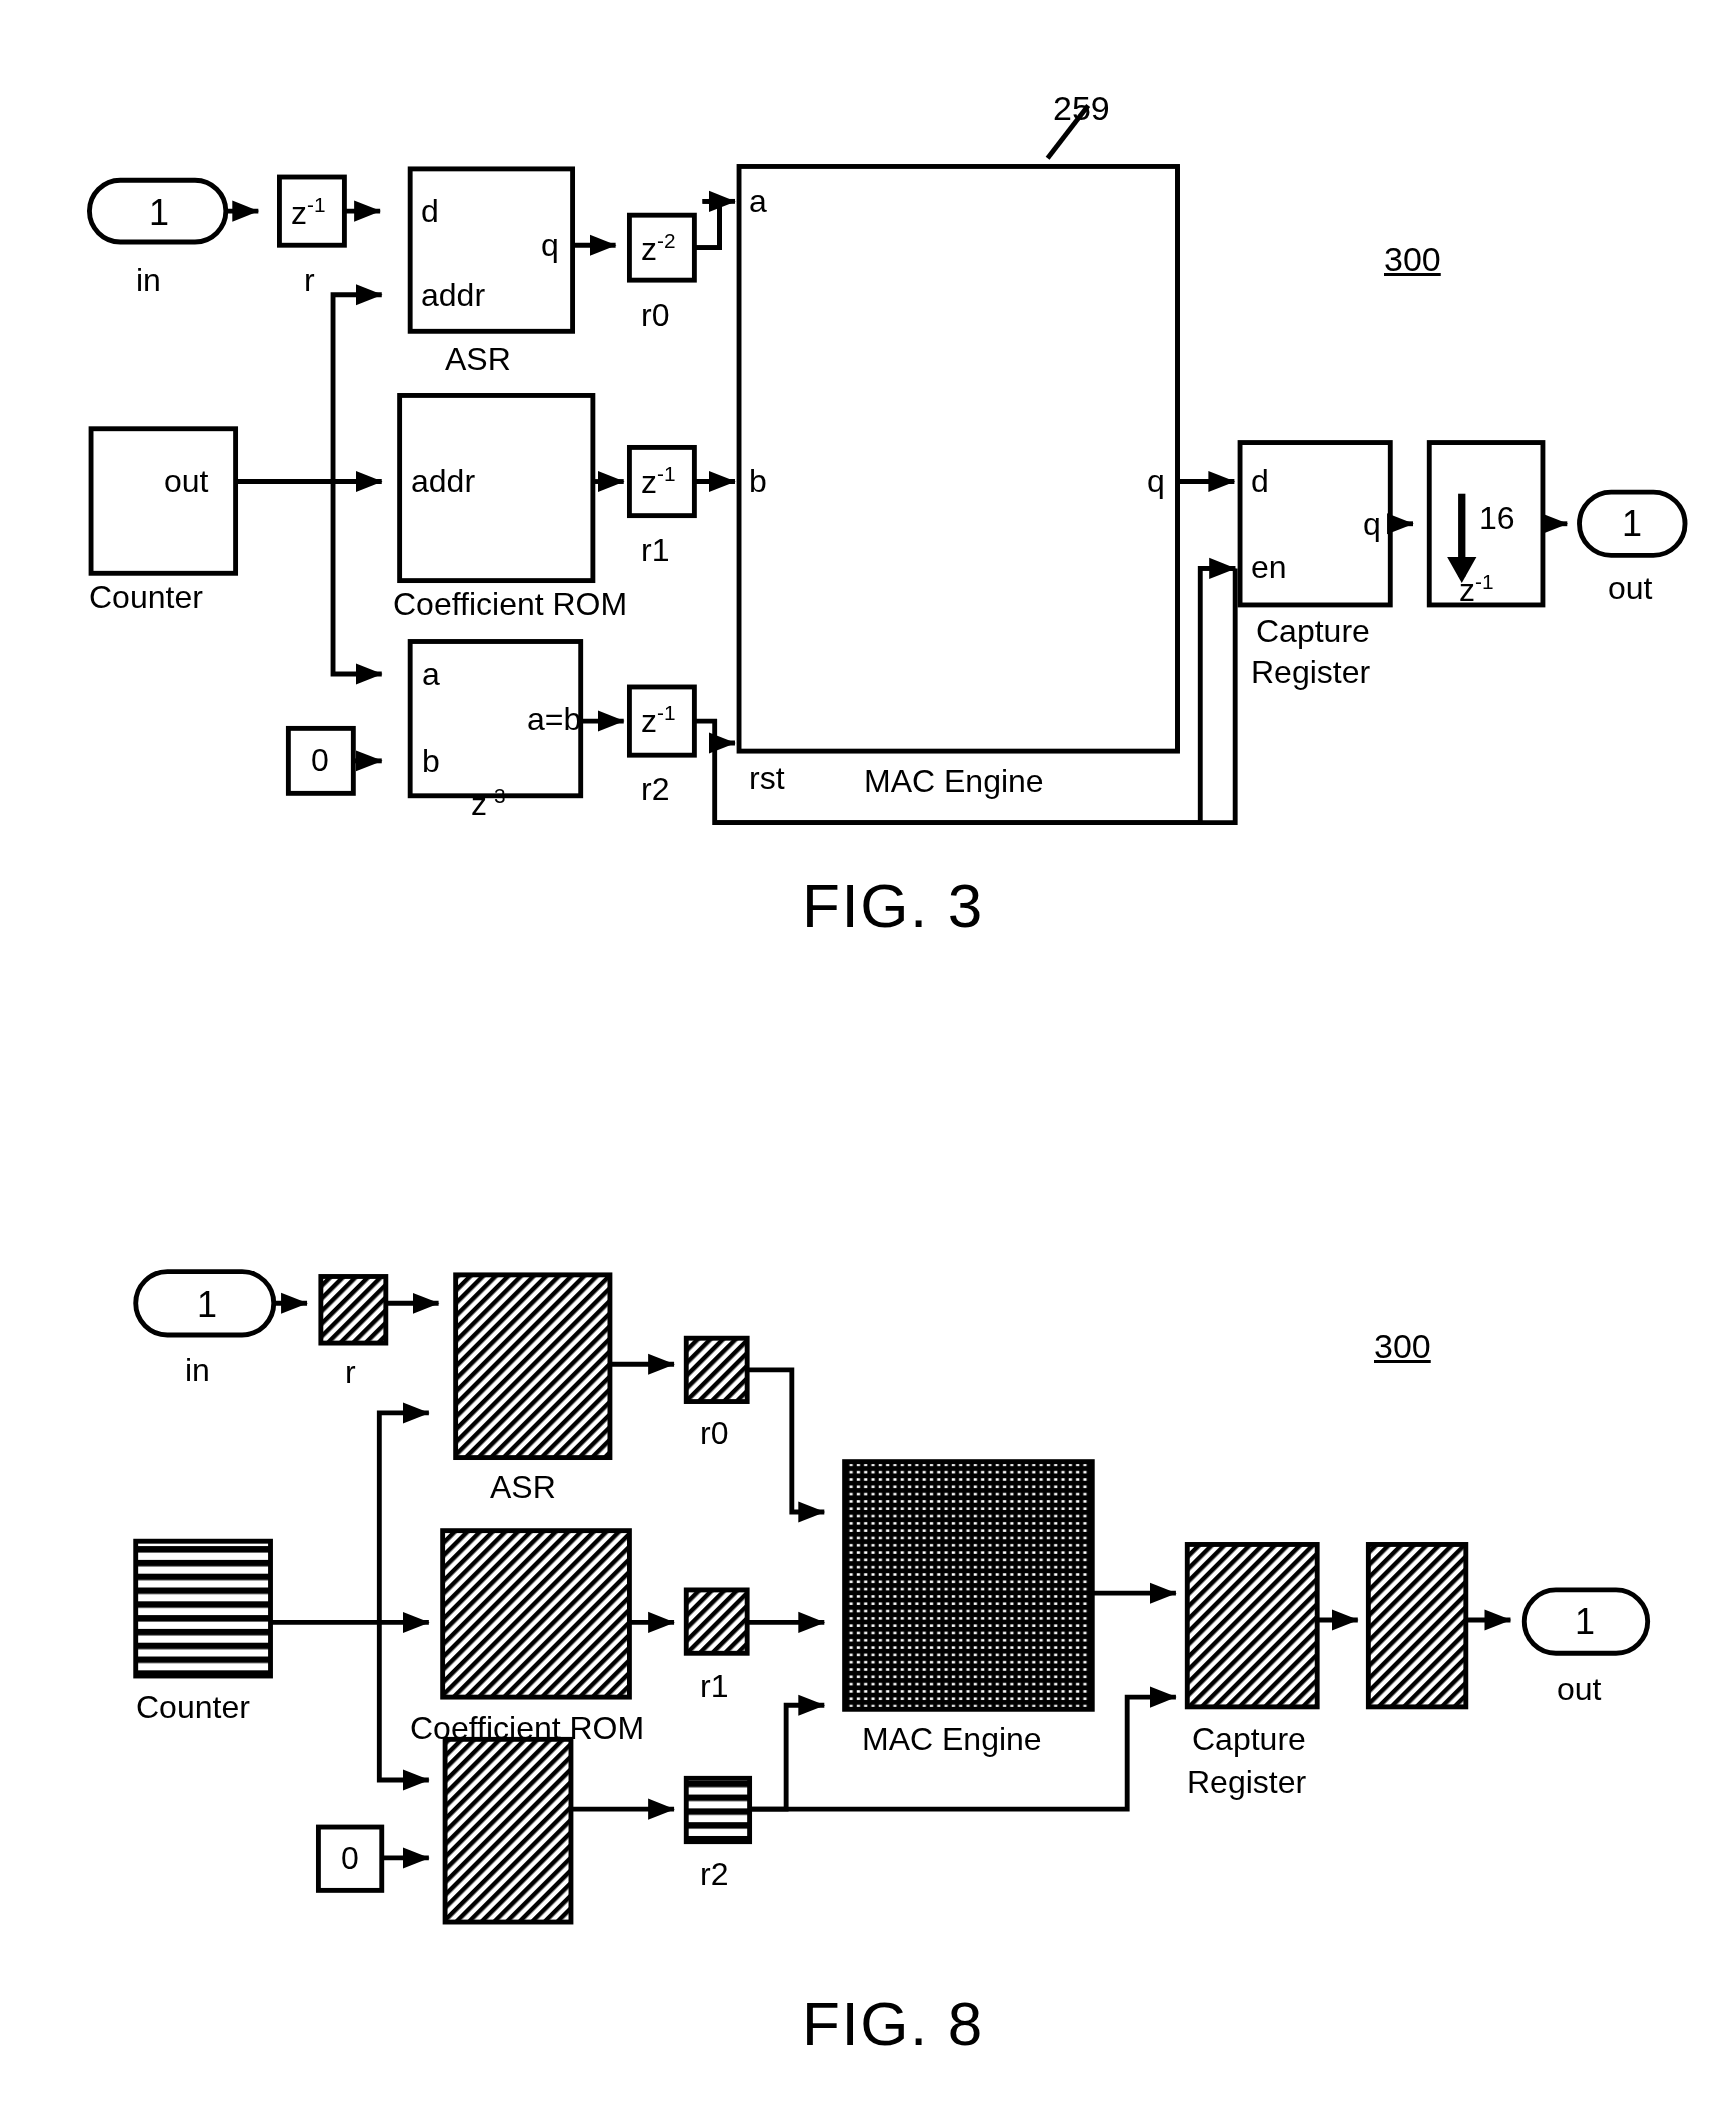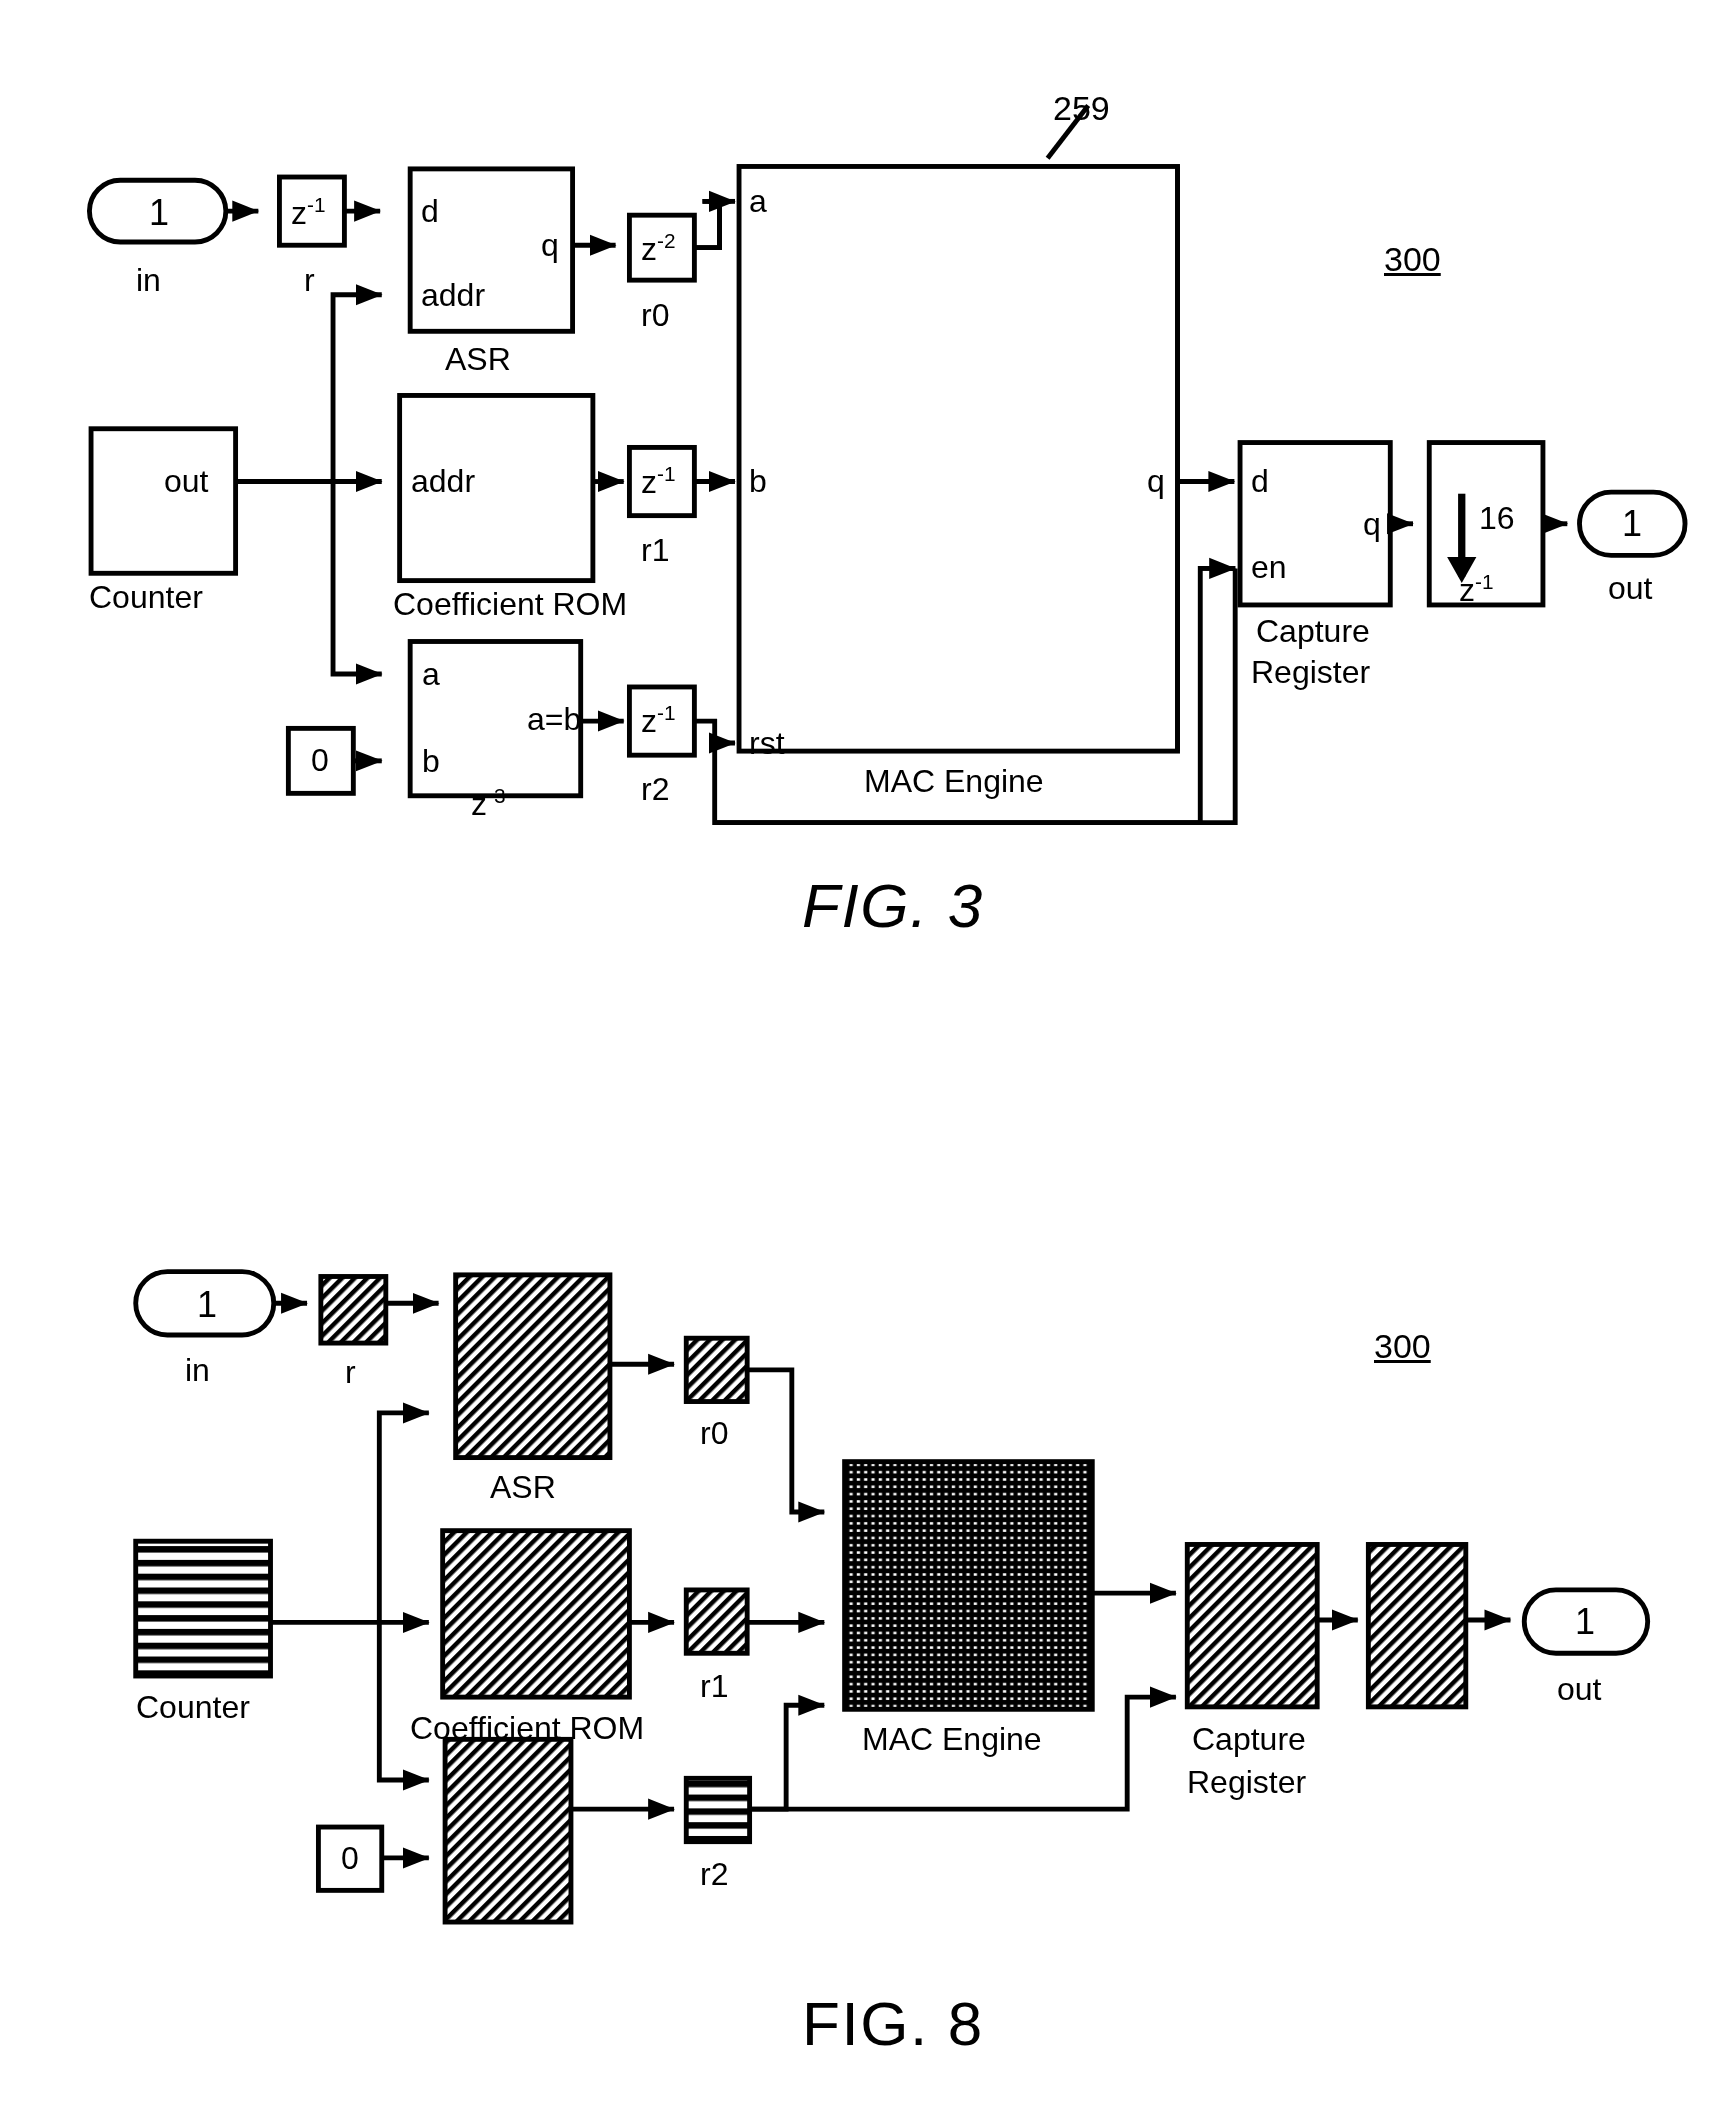--- a/index.html
+++ b/index.html
@@ -186,39 +186,39 @@
   <div class="txt t-port" style="left:507px; top:703px;margin-left:20px;">a=b</div>
   <div class="txt t-lbl" style="left:471px; top:786px;">z<span class="sup">-3</span></div>
 
   <div class="txt t-lbl" style="left:311px; top:744px;">0</div>
 
   <div class="txt t-lbl" style="left:641px; top:703px;">z<span class="sup">-1</span></div>
   <div class="txt t-lbl" style="left:641px; top:773px;">r2</div>
 
   <div class="txt t-port" style="left:749px; top:185px;">a</div>
   <div class="txt t-port" style="left:749px; top:465px;">b</div>
-  <div class="txt t-port" style="left:749px; top:727px;">rst</div>
+  <div class="txt t-port" style="left:749px; top:762px;">rst</div>
   <div class="txt t-port" style="left:1147px; top:465px;">q</div>
   <div class="txt t-lbl" style="left:864px; top:765px;">MAC Engine</div>
 
   <div class="txt t-port" style="left:1251px; top:465px;">d</div>
   <div class="txt t-port" style="left:1251px; top:551px;">en</div>
   <div class="txt t-port" style="left:1363px; top:508px;">q</div>
   <div class="txt t-lbl" style="left:1256px; top:615px;">Capture</div>
   <div class="txt t-lbl" style="left:1251px; top:656px;">Register</div>
 
   <div class="txt t-lbl" style="left:1479px; top:502px;">16</div>
   <div class="txt t-lbl" style="left:1459px; top:572px;">z<span class="sup">-1</span></div>
 
   <div class="txt t-big" style="left:1622px; top:506px;">1</div>
   <div class="txt t-lbl" style="left:1608px; top:572px;">out</div>
 
   <div class="txt t-ref" style="left:1053px; top:91px;">259</div>
   <div class="txt t-ref-u" style="left:1384px; top:218px;margin-top:24px;">300</div>
-  <div class="txt t-fig" style="left:802px; top:875px;font-style:italic;">FIG. 3</div>
+  <div class="txt t-fig" style="left:802px; top:875px;">FIG. 3</div>
 
   <svg class="layer" viewBox="0 0 2129 2596">
     <g stroke="#000" fill="none" stroke-width="6">
 
       <rect x="167" y="1566" width="170" height="78" rx="39" ry="39"></rect>
 
       <line x1="337" y1="1605" x2="378" y2="1605" marker-end="url(#arwBig)"></line>
 
       <rect x="395" y="1572" width="80" height="82" fill="url(#diagHatch)"></rect>
 

